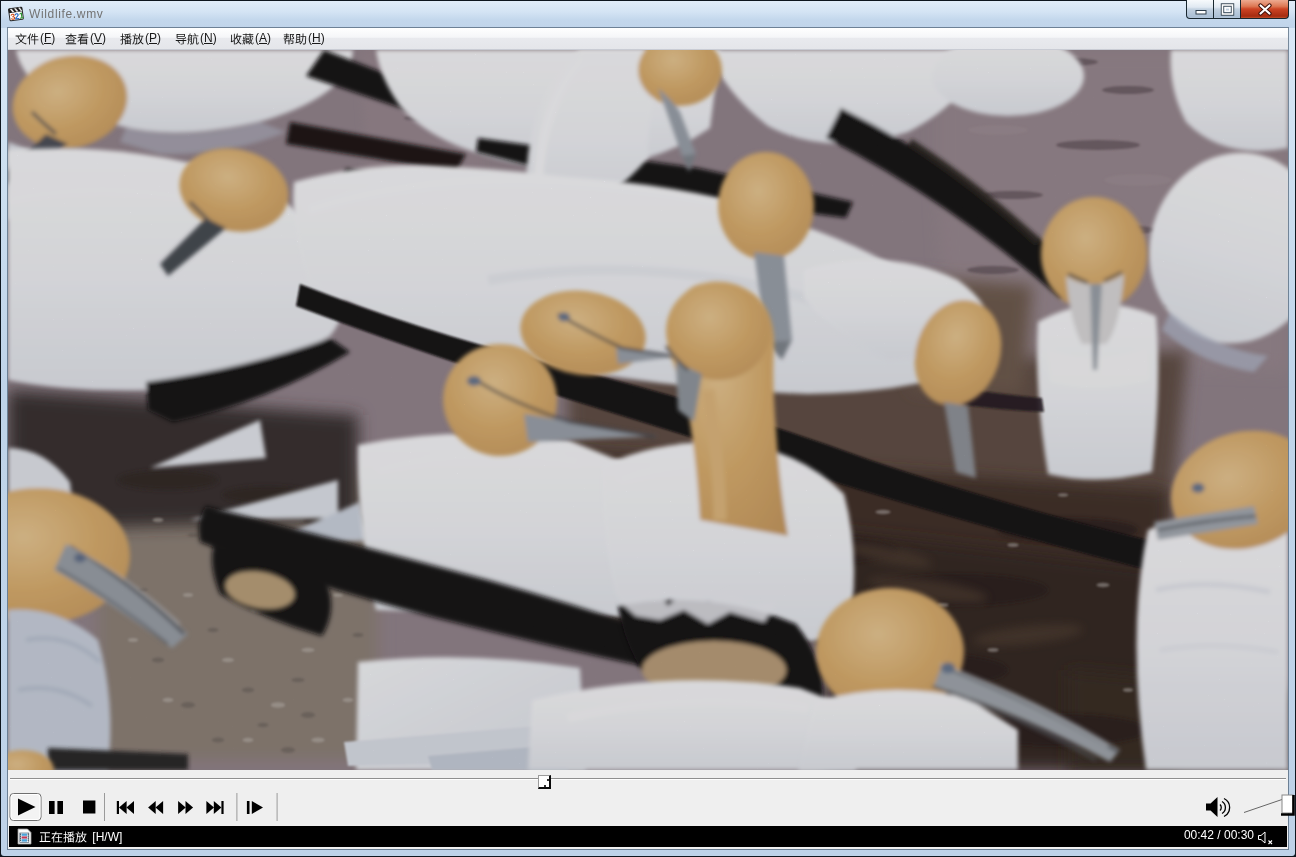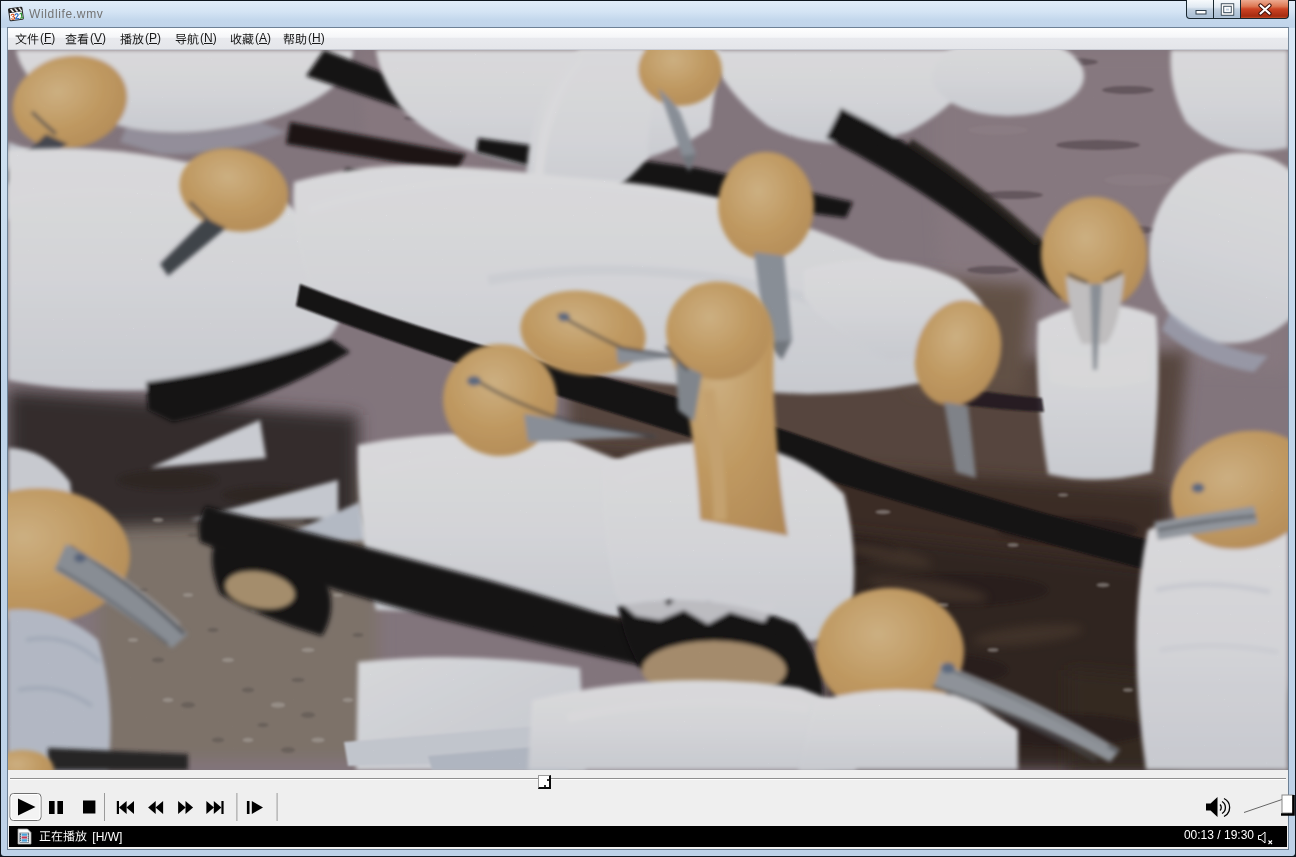--- a/index.html
+++ b/index.html
@@ -34,21 +34,21 @@
 #video {position:absolute;left:8px;top:50px;width:1280px;height:720px;background:#6b5d63}
 #ctrl {position:absolute;left:8px;top:770px;width:1280px;height:54px;background:#efefef}
 #groove {position:absolute;left:2px;top:8px;width:1276px;height:2px;
   background:linear-gradient(180deg,#8f8f8f 50%,#ffffff 50%)}
 #thumb {position:absolute;left:530px;top:5px;width:13px;height:14px;background:#fdfdfd;
   border:1px solid #9a9a9a;border-right:2px solid #0a0a0a;border-bottom:2px solid #0a0a0a}
 #thumb i {position:absolute;background:#333}
 #status {position:absolute;left:8px;top:824px;width:1280px;height:25px;background:#f0f0f0}
 #sbar {position:absolute;left:1px;top:2px;width:1278px;height:21px;background:#000;
   display:flex;align-items:center}
-#stext {display:flex;align-items:flex-start;margin-left:7px}
+#stext {display:flex;align-items:flex-end;margin-left:7px}
 #stext .ml2 {font-size:12px;color:#fff;margin-left:2px}
 #stime {position:absolute;right:34px;top:4px;font-size:12px;color:#fff}
 </style></head>
 <body>
 <div id="win">
  <div id="glass"></div>
  <div id="tglow"></div>
  <div id="client"></div>
  <div id="ticon"><svg width="16" height="16" viewBox="0 0 16 16">
    <g transform="rotate(-8 8 8)">
@@ -512,19 +512,19 @@
    <div id="stext">
           <svg class="cjk " width="48" height="13" viewBox="0 0 48 13">
             <path fill="#ffffff" transform="translate(0,10.56) scale(0.012,-0.012)" d="M188 510V38H52V-35H950V38H565V353H878V426H565V693H917V767H90V693H486V38H265V510Z"></path>
             <path fill="#ffffff" transform="translate(12,10.56) scale(0.012,-0.012)" d="M391 840C377 789 359 736 338 685H63V613H305C241 485 153 366 38 286C50 269 69 237 77 217C119 247 158 281 193 318V-76H268V407C315 471 356 541 390 613H939V685H421C439 730 455 776 469 821ZM598 561V368H373V298H598V14H333V-56H938V14H673V298H900V368H673V561Z"></path>
             <path fill="#ffffff" transform="translate(24,10.56) scale(0.012,-0.012)" d="M809 734C793 689 761 624 735 579H677V743C762 752 842 764 905 778L862 834C744 806 533 786 359 777C366 762 375 737 377 721C450 724 530 729 608 736V579H348V516H547C488 439 392 368 302 333C318 319 339 294 350 277C368 285 387 295 405 306V-79H472V-35H825V-73H895V306L928 288C940 306 961 331 976 344C893 378 801 446 742 516H947V579H802C826 619 852 669 875 714ZM424 697C444 660 469 610 480 579L543 602C531 631 505 679 484 716ZM608 493V329H677V500C731 426 814 353 893 307H406C482 353 557 421 608 493ZM608 250V165H472V250ZM673 250H825V165H673ZM608 109V22H472V109ZM673 109H825V22H673ZM167 839V638H42V568H167V362L28 314L44 241L167 287V7C167 -7 162 -11 150 -11C138 -12 99 -12 56 -10C65 -31 75 -62 77 -80C141 -81 179 -78 203 -66C228 -55 237 -34 237 7V313L343 354L330 422L237 388V568H345V638H237V839Z"></path>
             <path fill="#ffffff" transform="translate(36,10.56) scale(0.012,-0.012)" d="M206 823C225 780 248 723 257 686L326 709C316 743 293 799 272 842ZM44 678V608H162V400C162 258 147 100 25 -30C43 -43 68 -63 81 -79C214 63 234 233 234 399V405H371C364 130 357 33 340 11C333 -1 324 -3 310 -3C294 -3 257 -3 216 1C226 -18 233 -48 235 -69C278 -71 320 -71 344 -68C371 -66 387 -58 404 -35C430 -1 436 111 442 440C443 451 443 475 443 475H234V608H488V678ZM625 583H813C793 456 763 348 717 257C673 349 642 457 622 574ZM612 841C582 668 527 500 445 395C462 381 491 353 503 338C530 374 555 416 577 463C601 359 632 265 673 183C614 98 536 32 431 -17C446 -32 468 -65 475 -82C575 -31 653 33 713 113C767 31 834 -34 918 -78C930 -58 954 -29 971 -14C882 27 813 95 759 181C822 289 862 421 888 583H962V653H647C663 709 677 768 689 828Z"></path>
           </svg>
           <span class="ml2">&nbsp;[H/W]</span>
         </div>
  </div>
- <div id="stime">00:13 / 19:30</div>
+ <div id="stime">00:42 / 00:30</div>
  <svg width="18" height="15" viewBox="0 0 18 15" style="position:absolute;right:13px;top:7px">
    <path d="M1.5 4.5 h2.5 l4 -3.5 v11 l-4 -3.5 h-2.5 z" fill="none" stroke="#fff" stroke-width="1"></path>
    <path d="M11.5 9.5 l3.5 3.5 M15 9.5 l-3.5 3.5" stroke="#fff" stroke-width="1.1"></path>
  </svg>
  </div>
 </div>
 
 </body></html>

